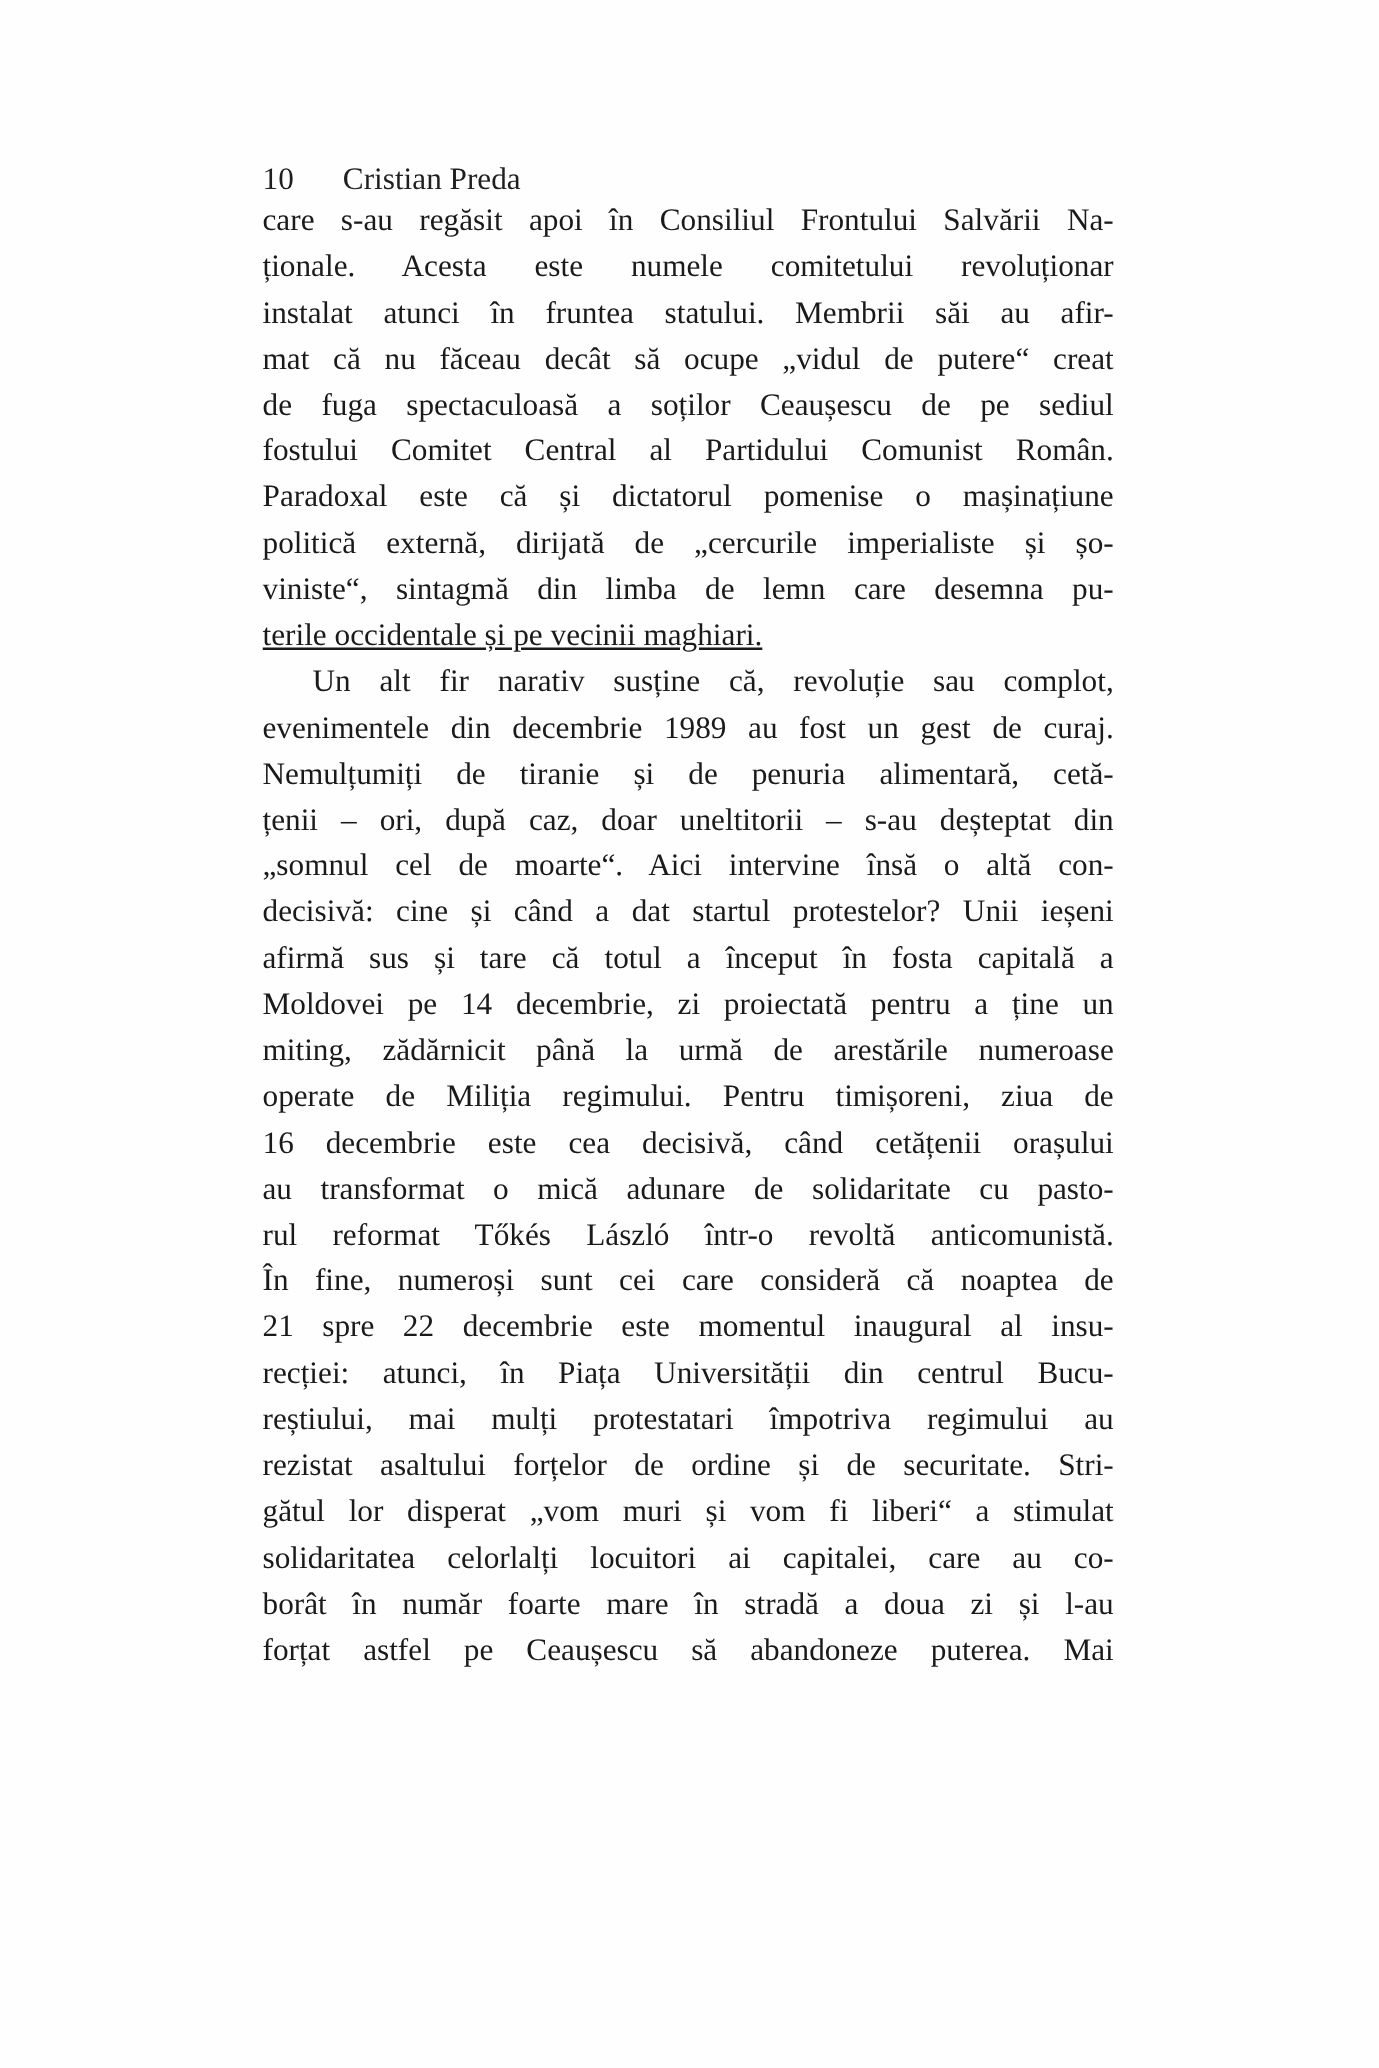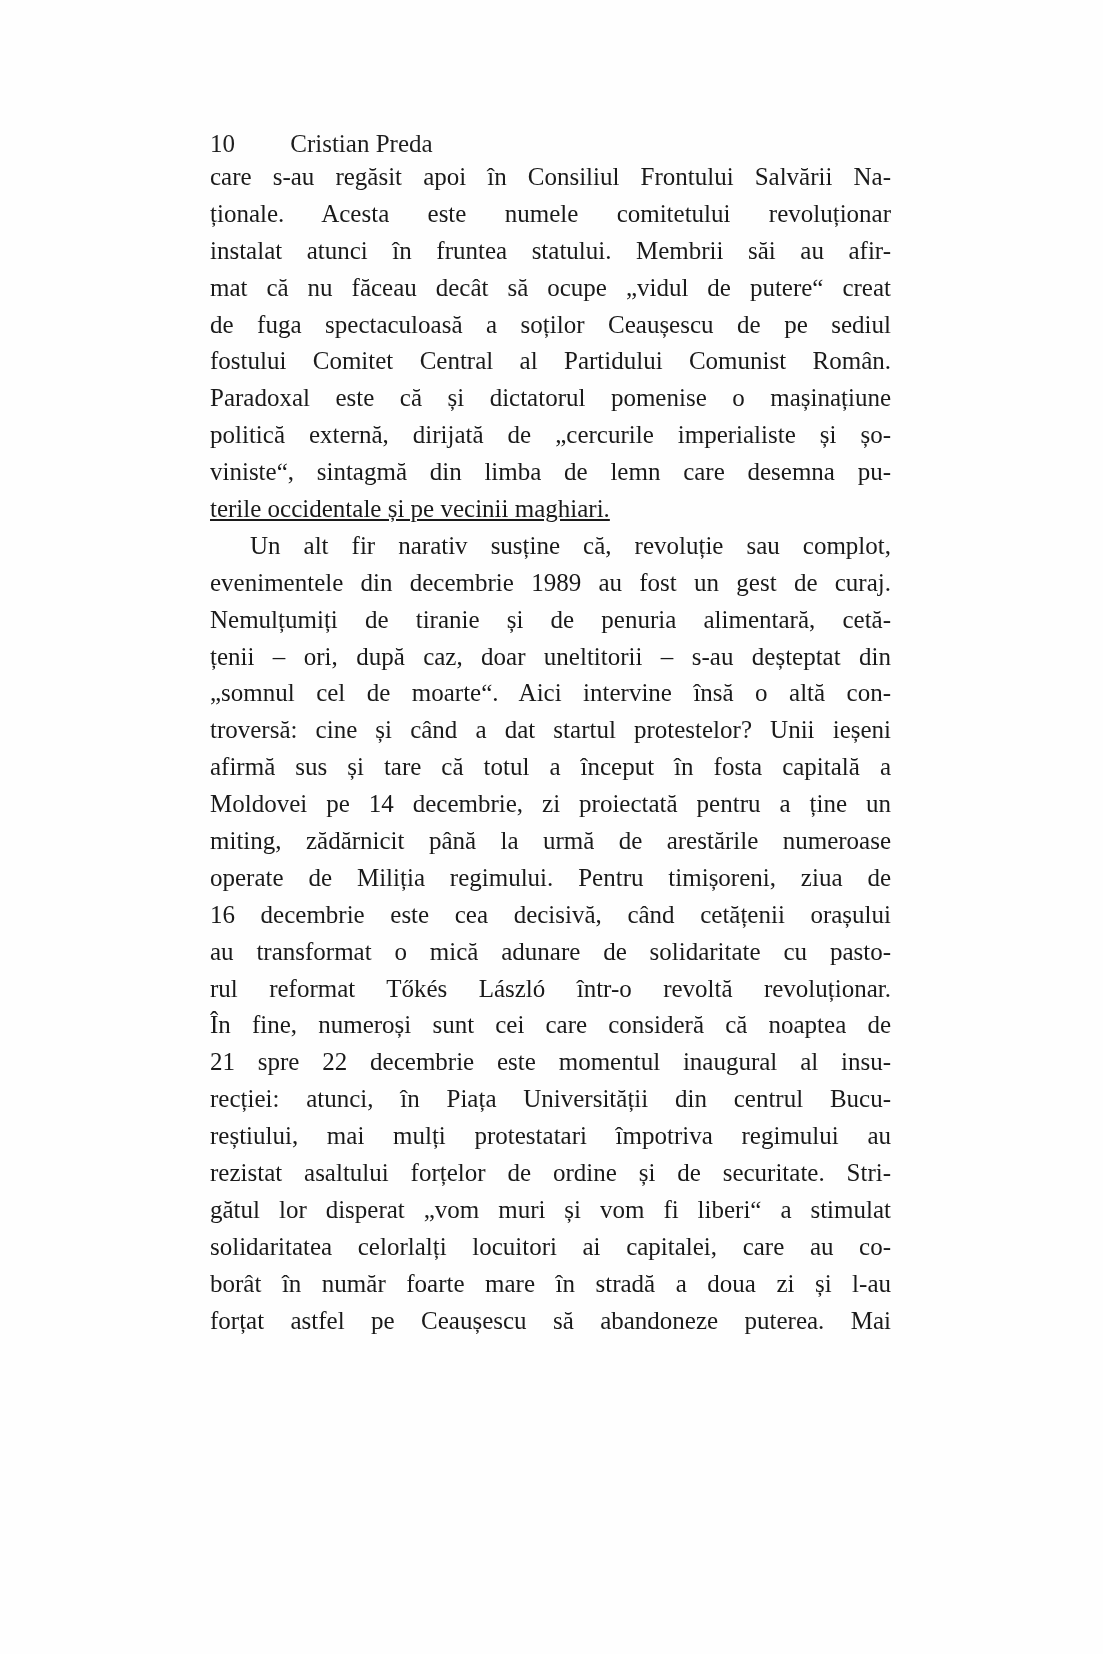--- a/index.html
+++ b/index.html
@@ -24,21 +24,21 @@
     width: 681px;
   }
   .page-header {
     font-size: 25px;
     line-height: 31px;
     color: #1f1f1f;
     white-space: nowrap;
   }
   .page-number {
     display: inline-block;
-    margin-right: 49px;
+    margin-right: 33px;
     font-feature-settings: "onum";
     font-variant-numeric: oldstyle-nums;
   }
   .author {
   }
   .text-block {
     font-feature-settings: "onum";
     font-variant-numeric: oldstyle-nums;
   }
   .line {
@@ -77,28 +77,28 @@
         <div class="line">fostului Comitet Central al Partidului Comunist Român.</div>
         <div class="line">Paradoxal este că și dictatorul pomenise o mașinațiune</div>
         <div class="line">politică externă, dirijată de „cercurile imperialiste și șo-</div>
         <div class="line">viniste“, sintagmă din limba de lemn care desemna pu-</div>
         <div class="line flush-left">terile occidentale și pe vecinii maghiari.</div>
         <div class="line indent">Un alt fir narativ susține că, revoluție sau complot,</div>
         <div class="line">evenimentele din decembrie 1989 au fost un gest de curaj.</div>
         <div class="line">Nemulțumiți de tiranie și de penuria alimentară, cetă-</div>
         <div class="line">țenii – ori, după caz, doar uneltitorii – s-au deșteptat din</div>
         <div class="line">„somnul cel de moarte“. Aici intervine însă o altă con-</div>
-        <div class="line">troversă: cine și când a dat startul protestelor? Unii ieșeni</div>
+        <div class="line">decisivă: cine și când a dat startul protestelor? Unii ieșeni</div>
         <div class="line">afirmă sus și tare că totul a început în fosta capitală a</div>
         <div class="line">Moldovei pe 14 decembrie, zi proiectată pentru a ține un</div>
         <div class="line">miting, zădărnicit până la urmă de arestările numeroase</div>
         <div class="line">operate de Miliția regimului. Pentru timișoreni, ziua de</div>
         <div class="line">16 decembrie este cea decisivă, când cetățenii orașului</div>
         <div class="line">au transformat o mică adunare de solidaritate cu pasto-</div>
-        <div class="line">rul reformat Tőkés László într-o revoltă revoluționar.</div>
+        <div class="line">rul reformat Tőkés László într-o revoltă anticomunistă.</div>
         <div class="line">În fine, numeroși sunt cei care consideră că noaptea de</div>
         <div class="line">21 spre 22 decembrie este momentul inaugural al insu-</div>
         <div class="line">recției: atunci, în Piața Universității din centrul Bucu-</div>
         <div class="line">reștiului, mai mulți protestatari împotriva regimului au</div>
         <div class="line">rezistat asaltului forțelor de ordine și de securitate. Stri-</div>
         <div class="line">gătul lor disperat „vom muri și vom fi liberi“ a stimulat</div>
         <div class="line">solidaritatea celorlalți locuitori ai capitalei, care au co-</div>
         <div class="line">borât în număr foarte mare în stradă a doua zi și l-au</div>
         <div class="line">forțat astfel pe Ceaușescu să abandoneze puterea. Mai</div>
       </main>

